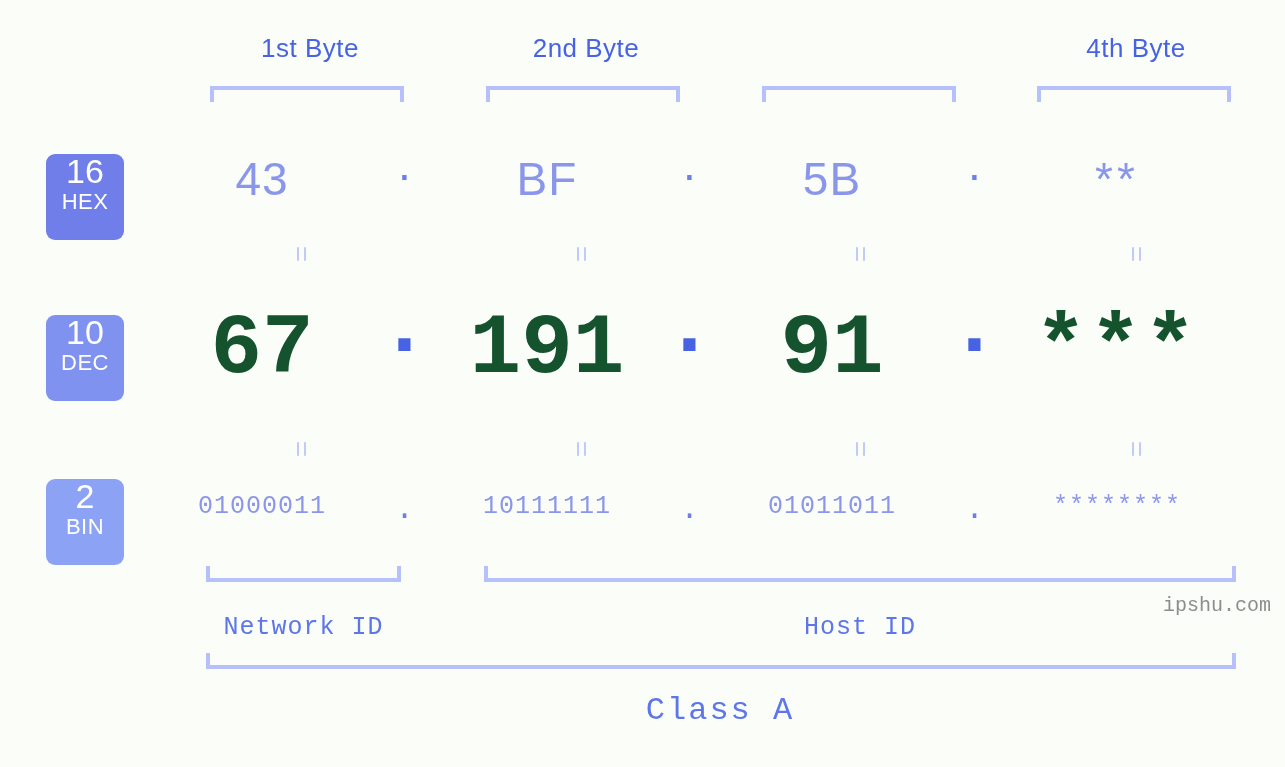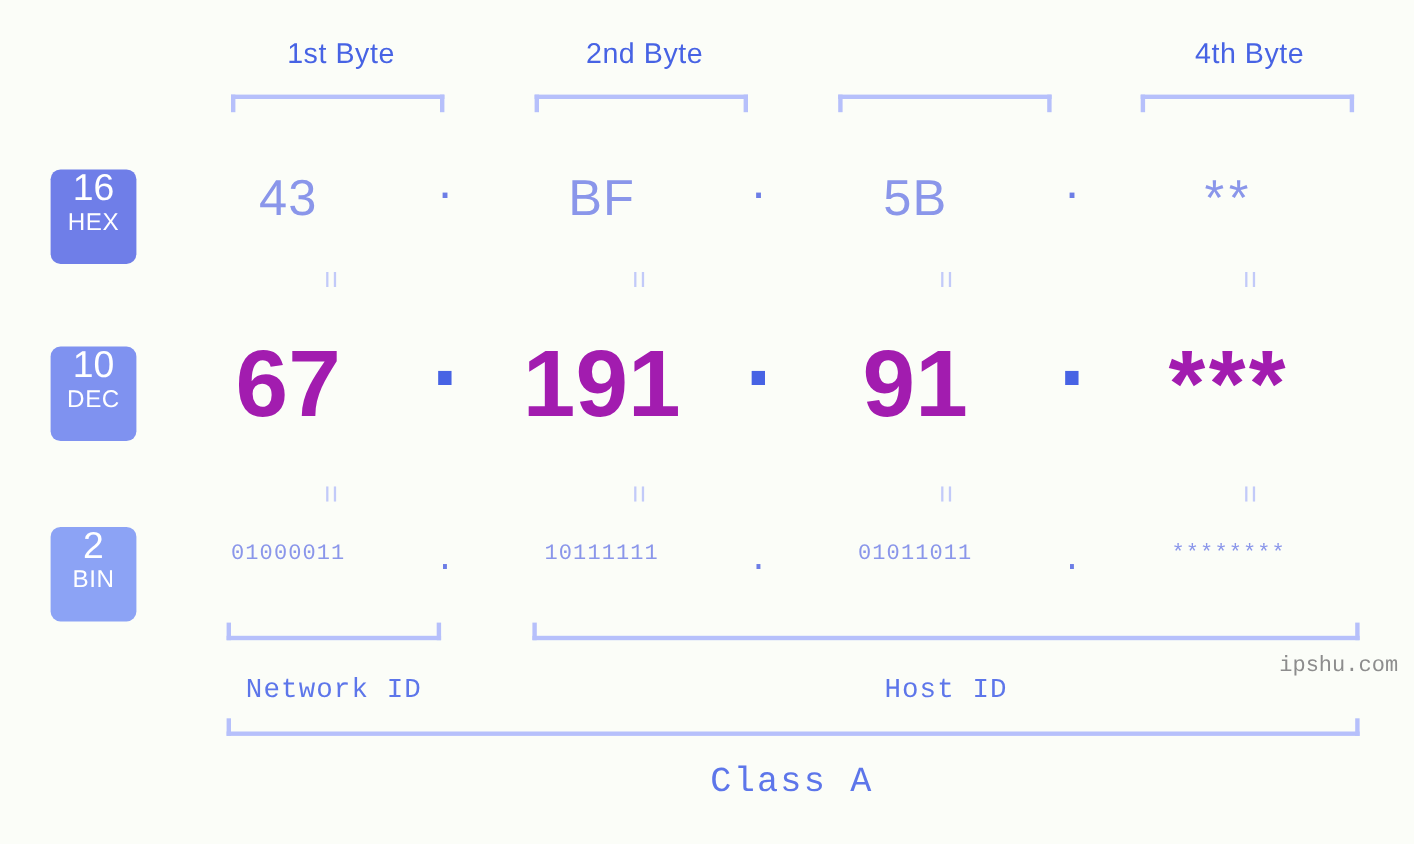--- a/index.html
+++ b/index.html
@@ -112,42 +112,42 @@
     color: #6d7ee6;
     line-height: 0.55;
   }
 
   
   #row-dec {
     top: 300px;
     height: 110px;
   }
   #row-dec .cell {
-    font-family: Liberation Sans, sans-serif;
+    font-family: Liberation Mono, monospace;
     font-size: 86px;
     font-weight: 700;
-    color: #a21caf;
+    color: #14532d;
     letter-spacing: 0px;
   }
   #row-dec .cell.unknown { letter-spacing: 3px; }
   #row-dec .sep {
     font-size: 86px;
     font-weight: 700;
     color: #4763e4;
     line-height: 0.5;
   }
 
   
   #row-bin {
     top: 492px;
     height: 56px;
   }
   #row-bin .cell {
     font-family: "Liberation Mono", monospace;
-    font-size: 20px;
+    font-size: 25px;
     color: #8a96ea;
     letter-spacing: 1px;
   }
   #row-bin .sep {
     font-family: "Liberation Mono", monospace;
     font-size: 31px;
     color: #6d7ee6;
   }
 
   

